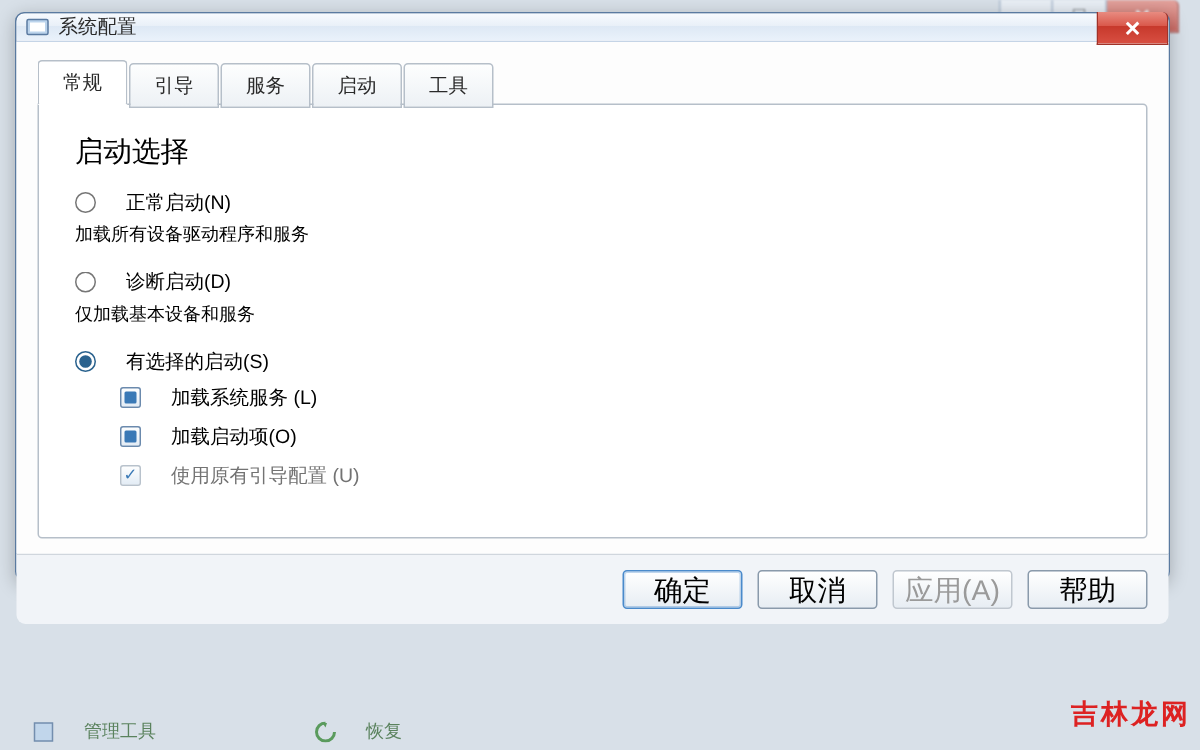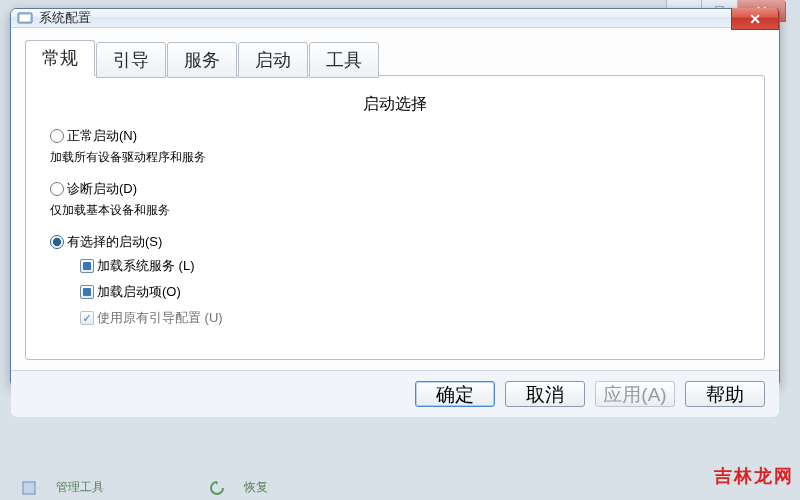--- a/index.html
+++ b/index.html
@@ -83,21 +83,21 @@
       display: flex;
       gap: 0;
       margin-bottom: -1px;
       position: relative;
       z-index: 2;
     }
     .tab {
       padding: 5px 16px;
       border: 1px solid #b6bfc9;
       background: linear-gradient(to bottom, #fdfefe, #edf1f5);
-      font-size: 18px;
+      font-size: 13px;
       color: #2a2a2a;
       cursor: pointer;
       border-radius: 3px 3px 0 0;
       margin-right: 1px;
       position: relative;
     }
     .tab.active {
       background: #ffffff;
       border-bottom: 1px solid #ffffff;
       top: 0;
@@ -105,28 +105,27 @@
     }
     .tab:not(.active) { top: 2px; }
     .tabpage {
       flex: 1;
       border: 1px solid #b6bfc9;
       background: #ffffff;
       padding: 18px 24px;
       border-radius: 0 3px 3px 3px;
     }
     .group-title {
-      font-size: 16px;
+      font-size: 19px;
       margin-bottom: 12px;
-      text-align: center;
     }
     .radio-row, .check-row {
       display: flex;
       align-items: center;
-      gap: 3px;
+      gap: 20px;
       margin-bottom: 4px;
       font-size: 13px;
     }
     .radio-row { margin-top: 10px; }
     .option-block { margin-bottom: 14px; }
     .check-group {
       margin-left: 30px;
       margin-top: 6px;
       text-align: right;
     }

